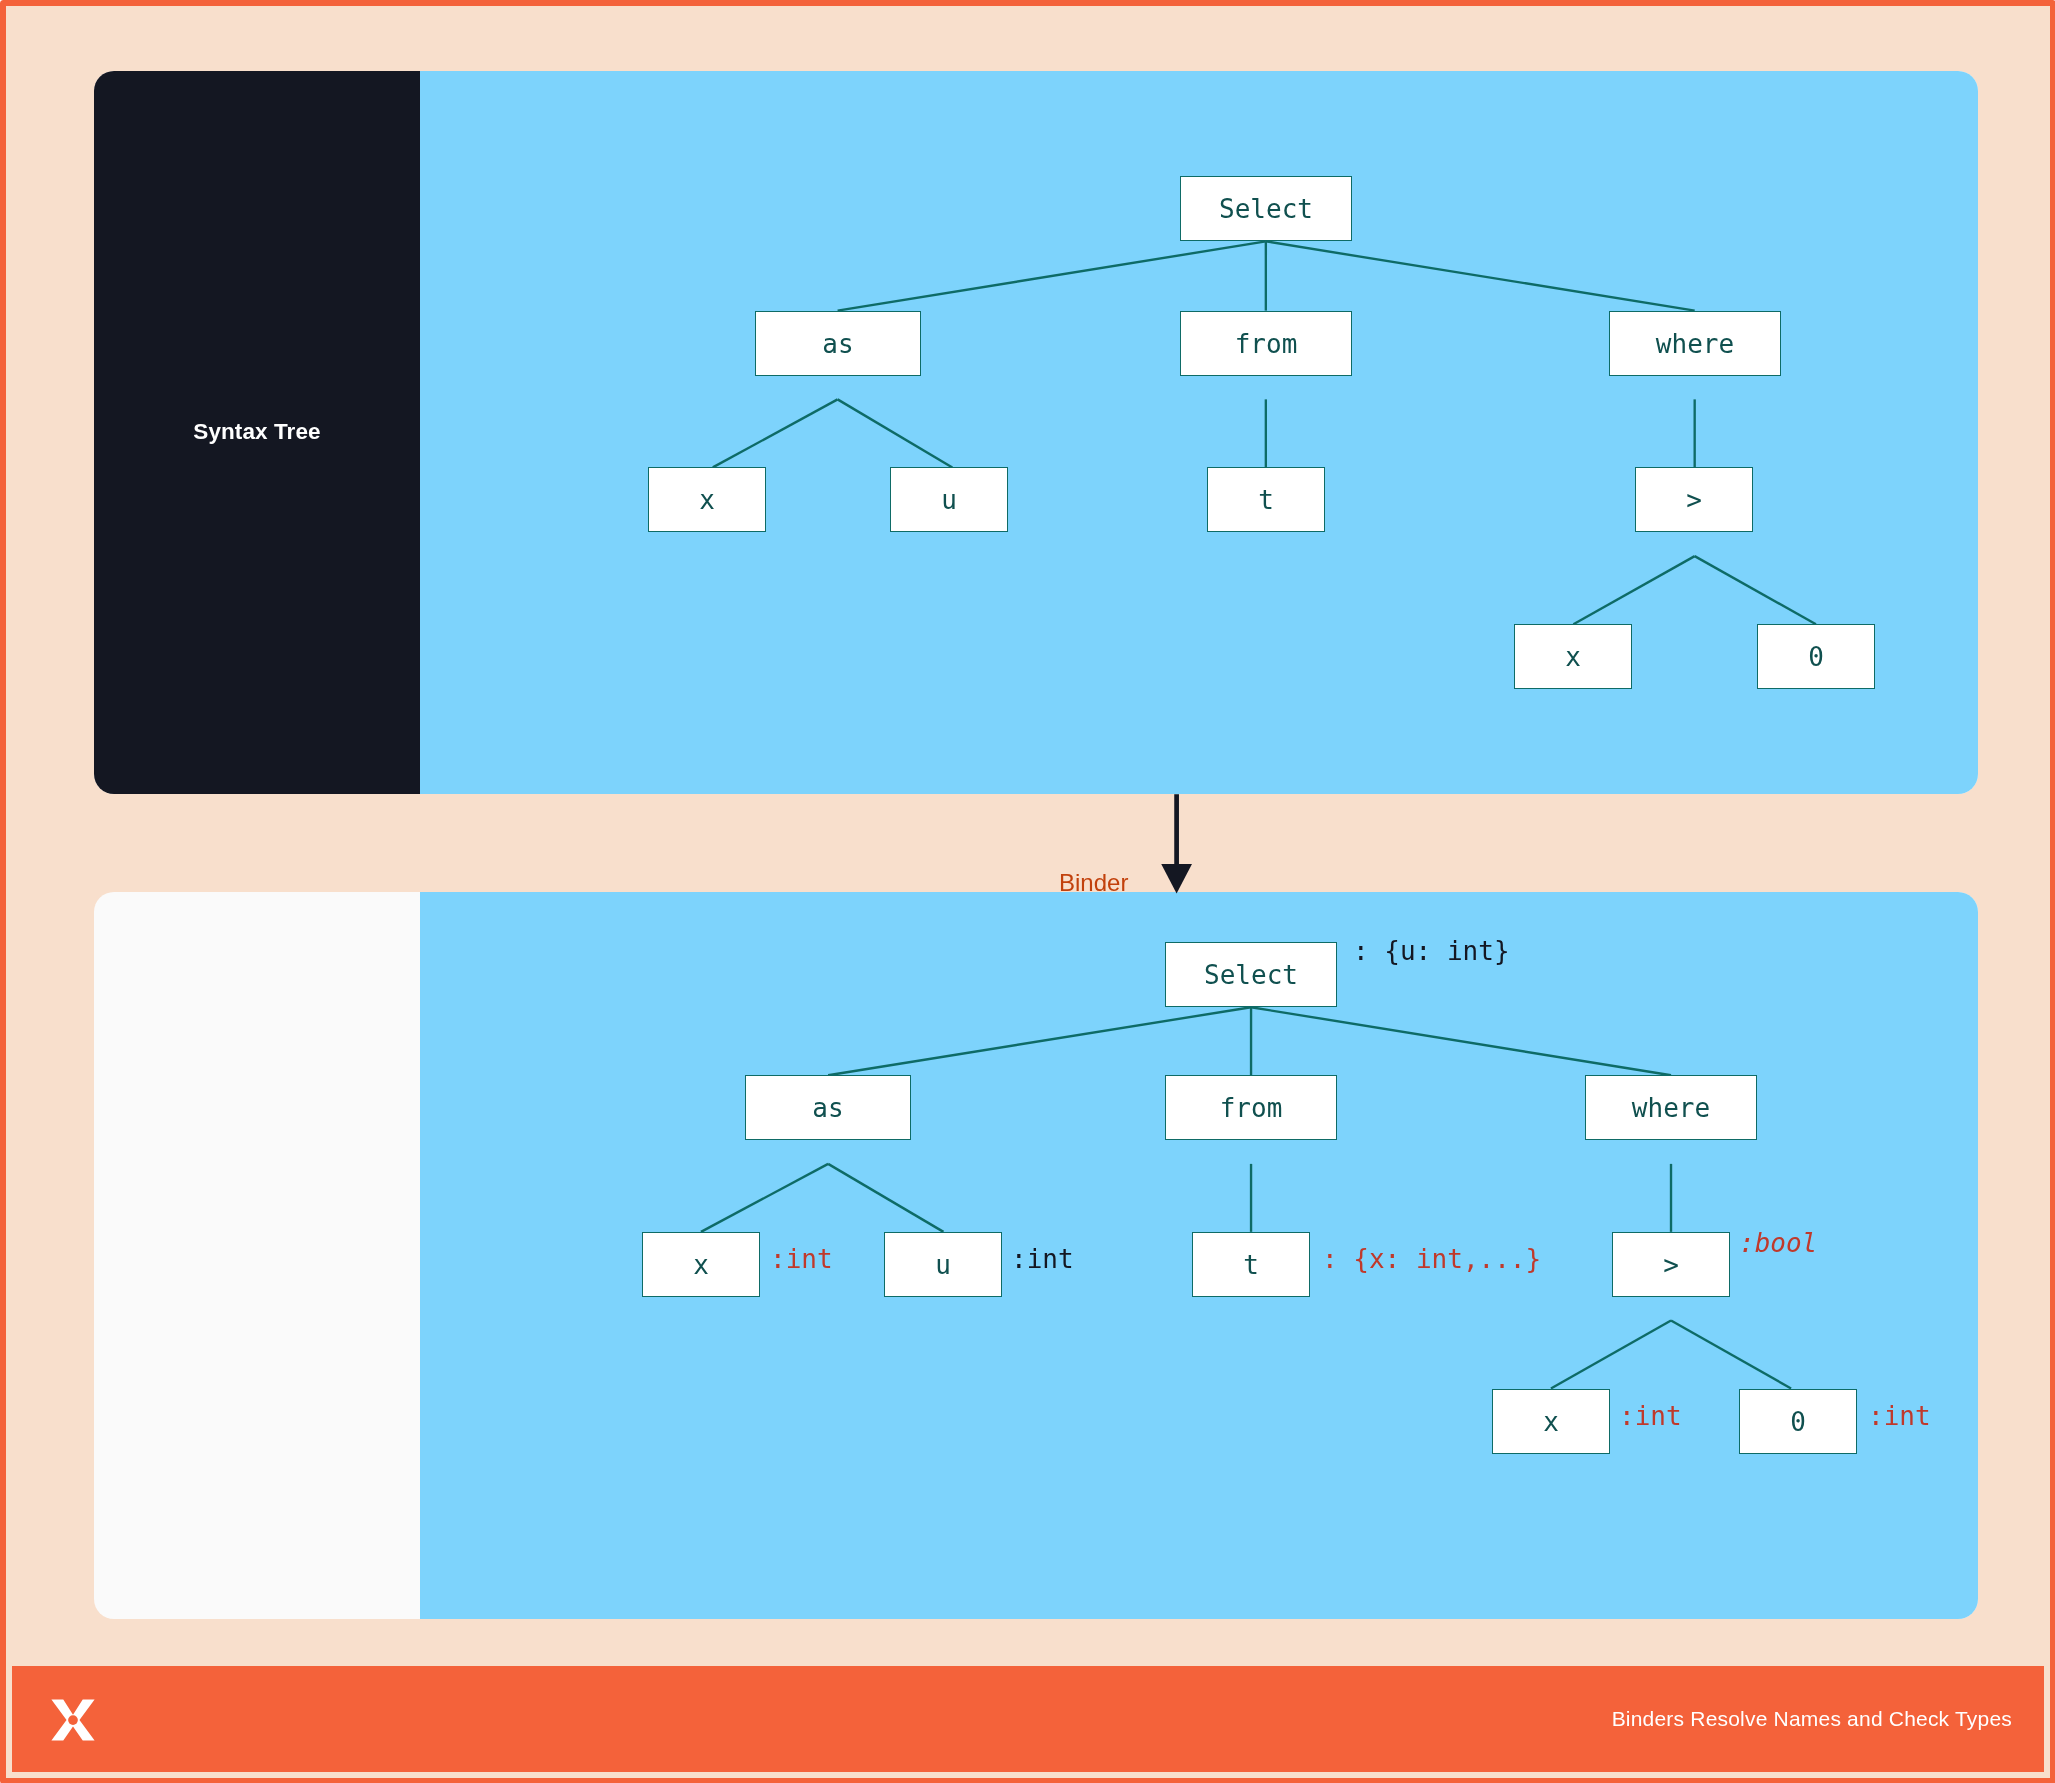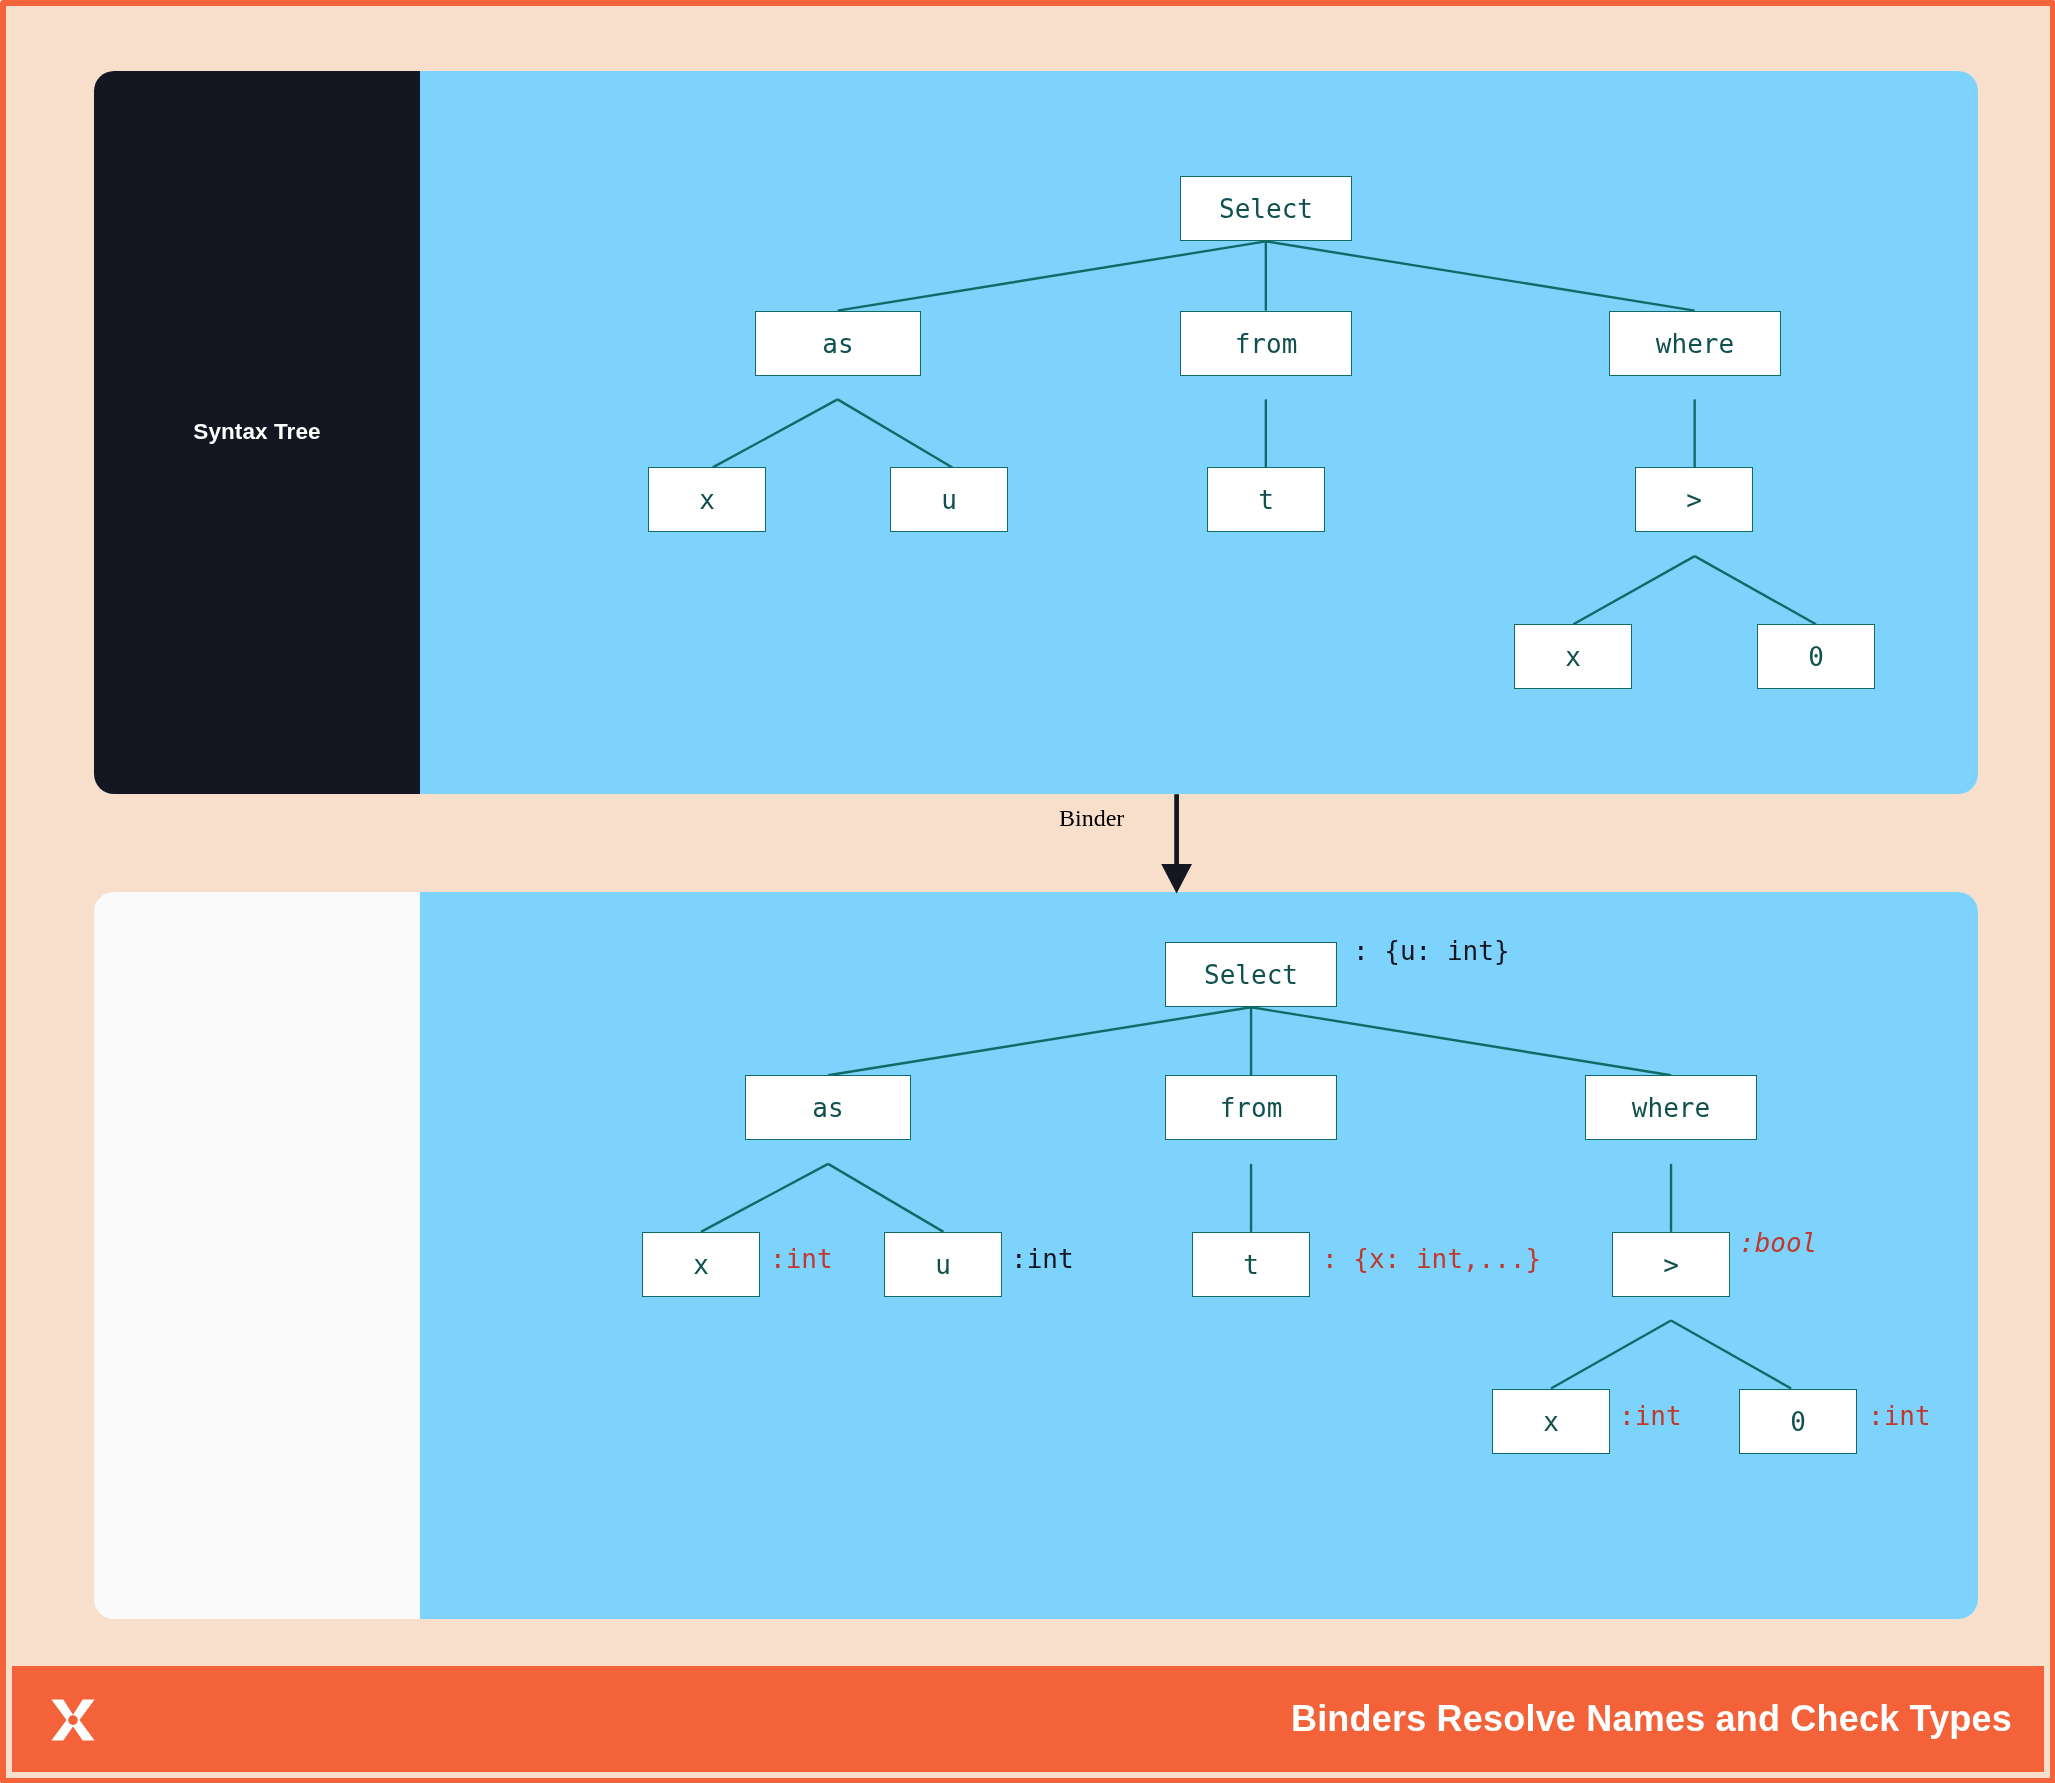--- a/index.html
+++ b/index.html
@@ -99,45 +99,45 @@
     position: absolute;
     left: 1005px;
     top: 788px;
     width: 414px;
     height: 101px;
     z-index: 5;
   }
   #binder-label {
     position: absolute;
     left: 1053px;
-    top: 799px;
-    font-family: Liberation Serif, serif;
+    top: 863px;
+    font-family: Liberation Sans, sans-serif;
     font-size: 24px;
-    color: #000000;
+    color: #c2410c;
     z-index: 6;
   }
 
   
   #footer {
     position: absolute;
     left: 6px;
     right: 6px;
     bottom: 6px;
     height: 106px;
     background: #f4623a;
     display: flex;
     align-items: center;
     justify-content: space-between;
     box-sizing: border-box;
     padding: 0 32px 0 34px;
   }
   #footer-text {
     color: #ffffff;
-    font-size: 36px;
-    font-weight: bold;
+    font-size: 21px;
+    font-weight: normal;
     letter-spacing: 0.2px;
   }
   #logo-mark { width: 54px; height: 54px; }
 </style>
 </head>
 <body>
 
 <div class="slide">
 
   <div class="panel" id="panel-syntax-tree">

